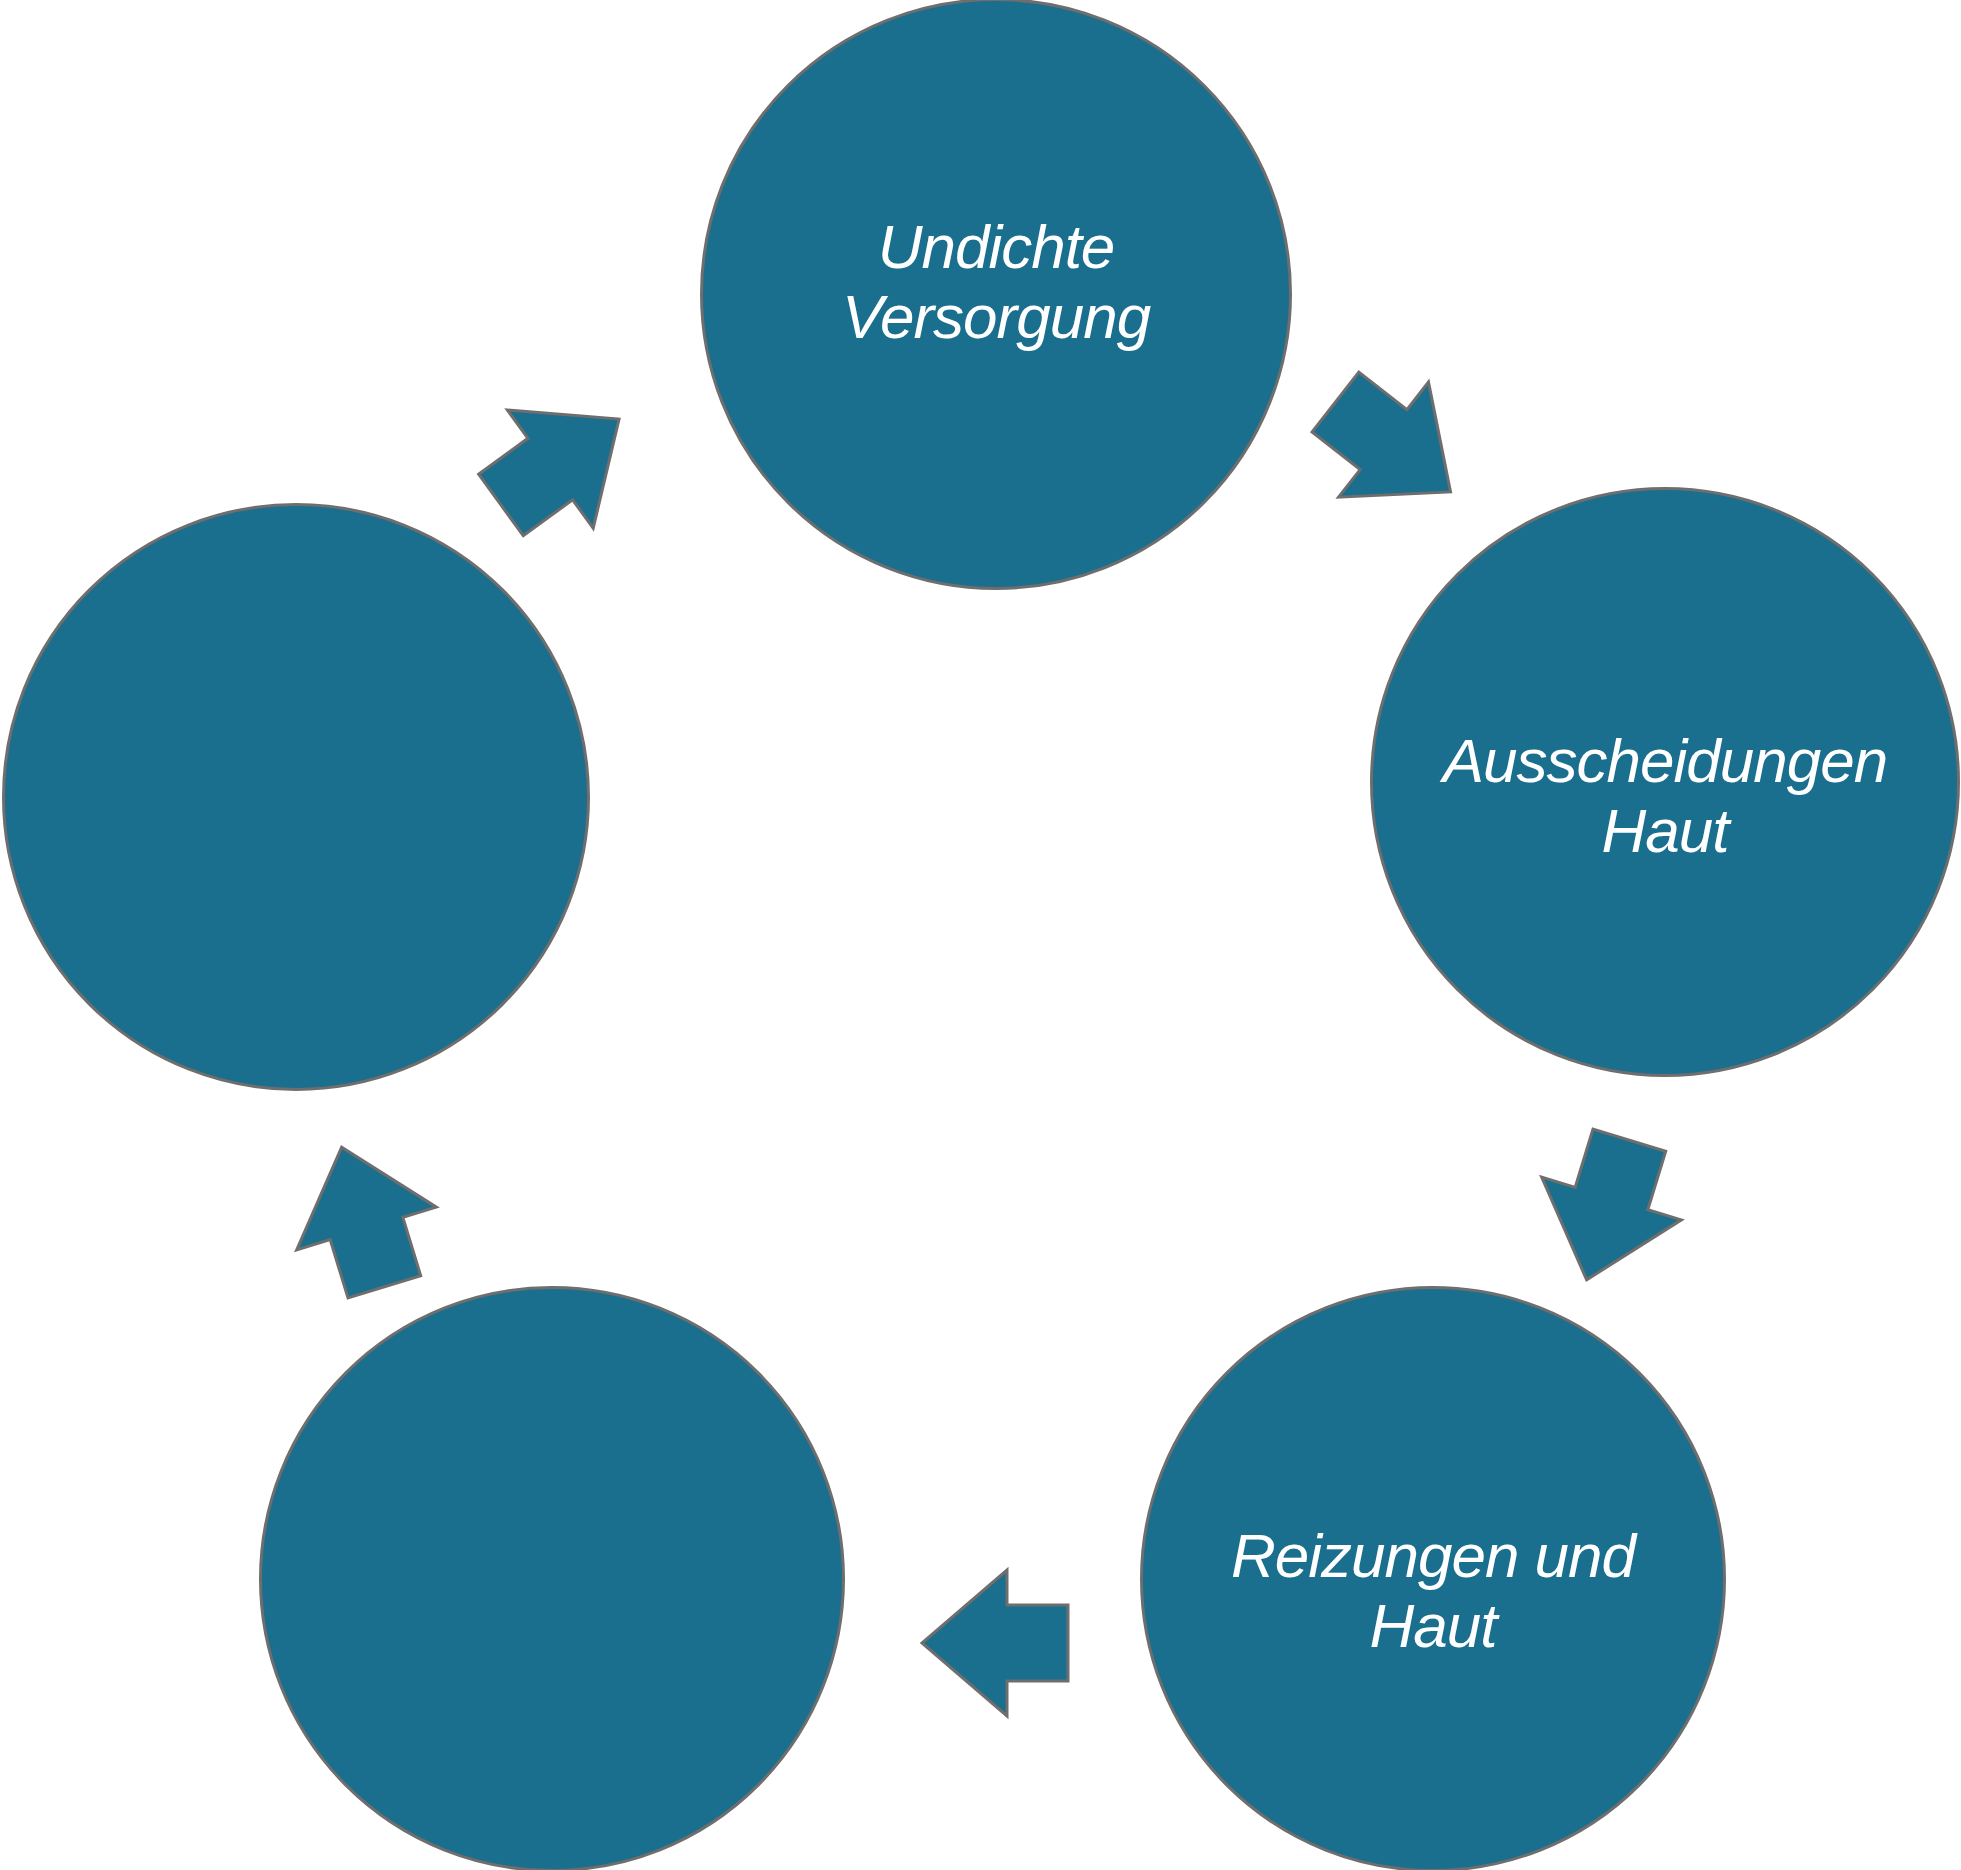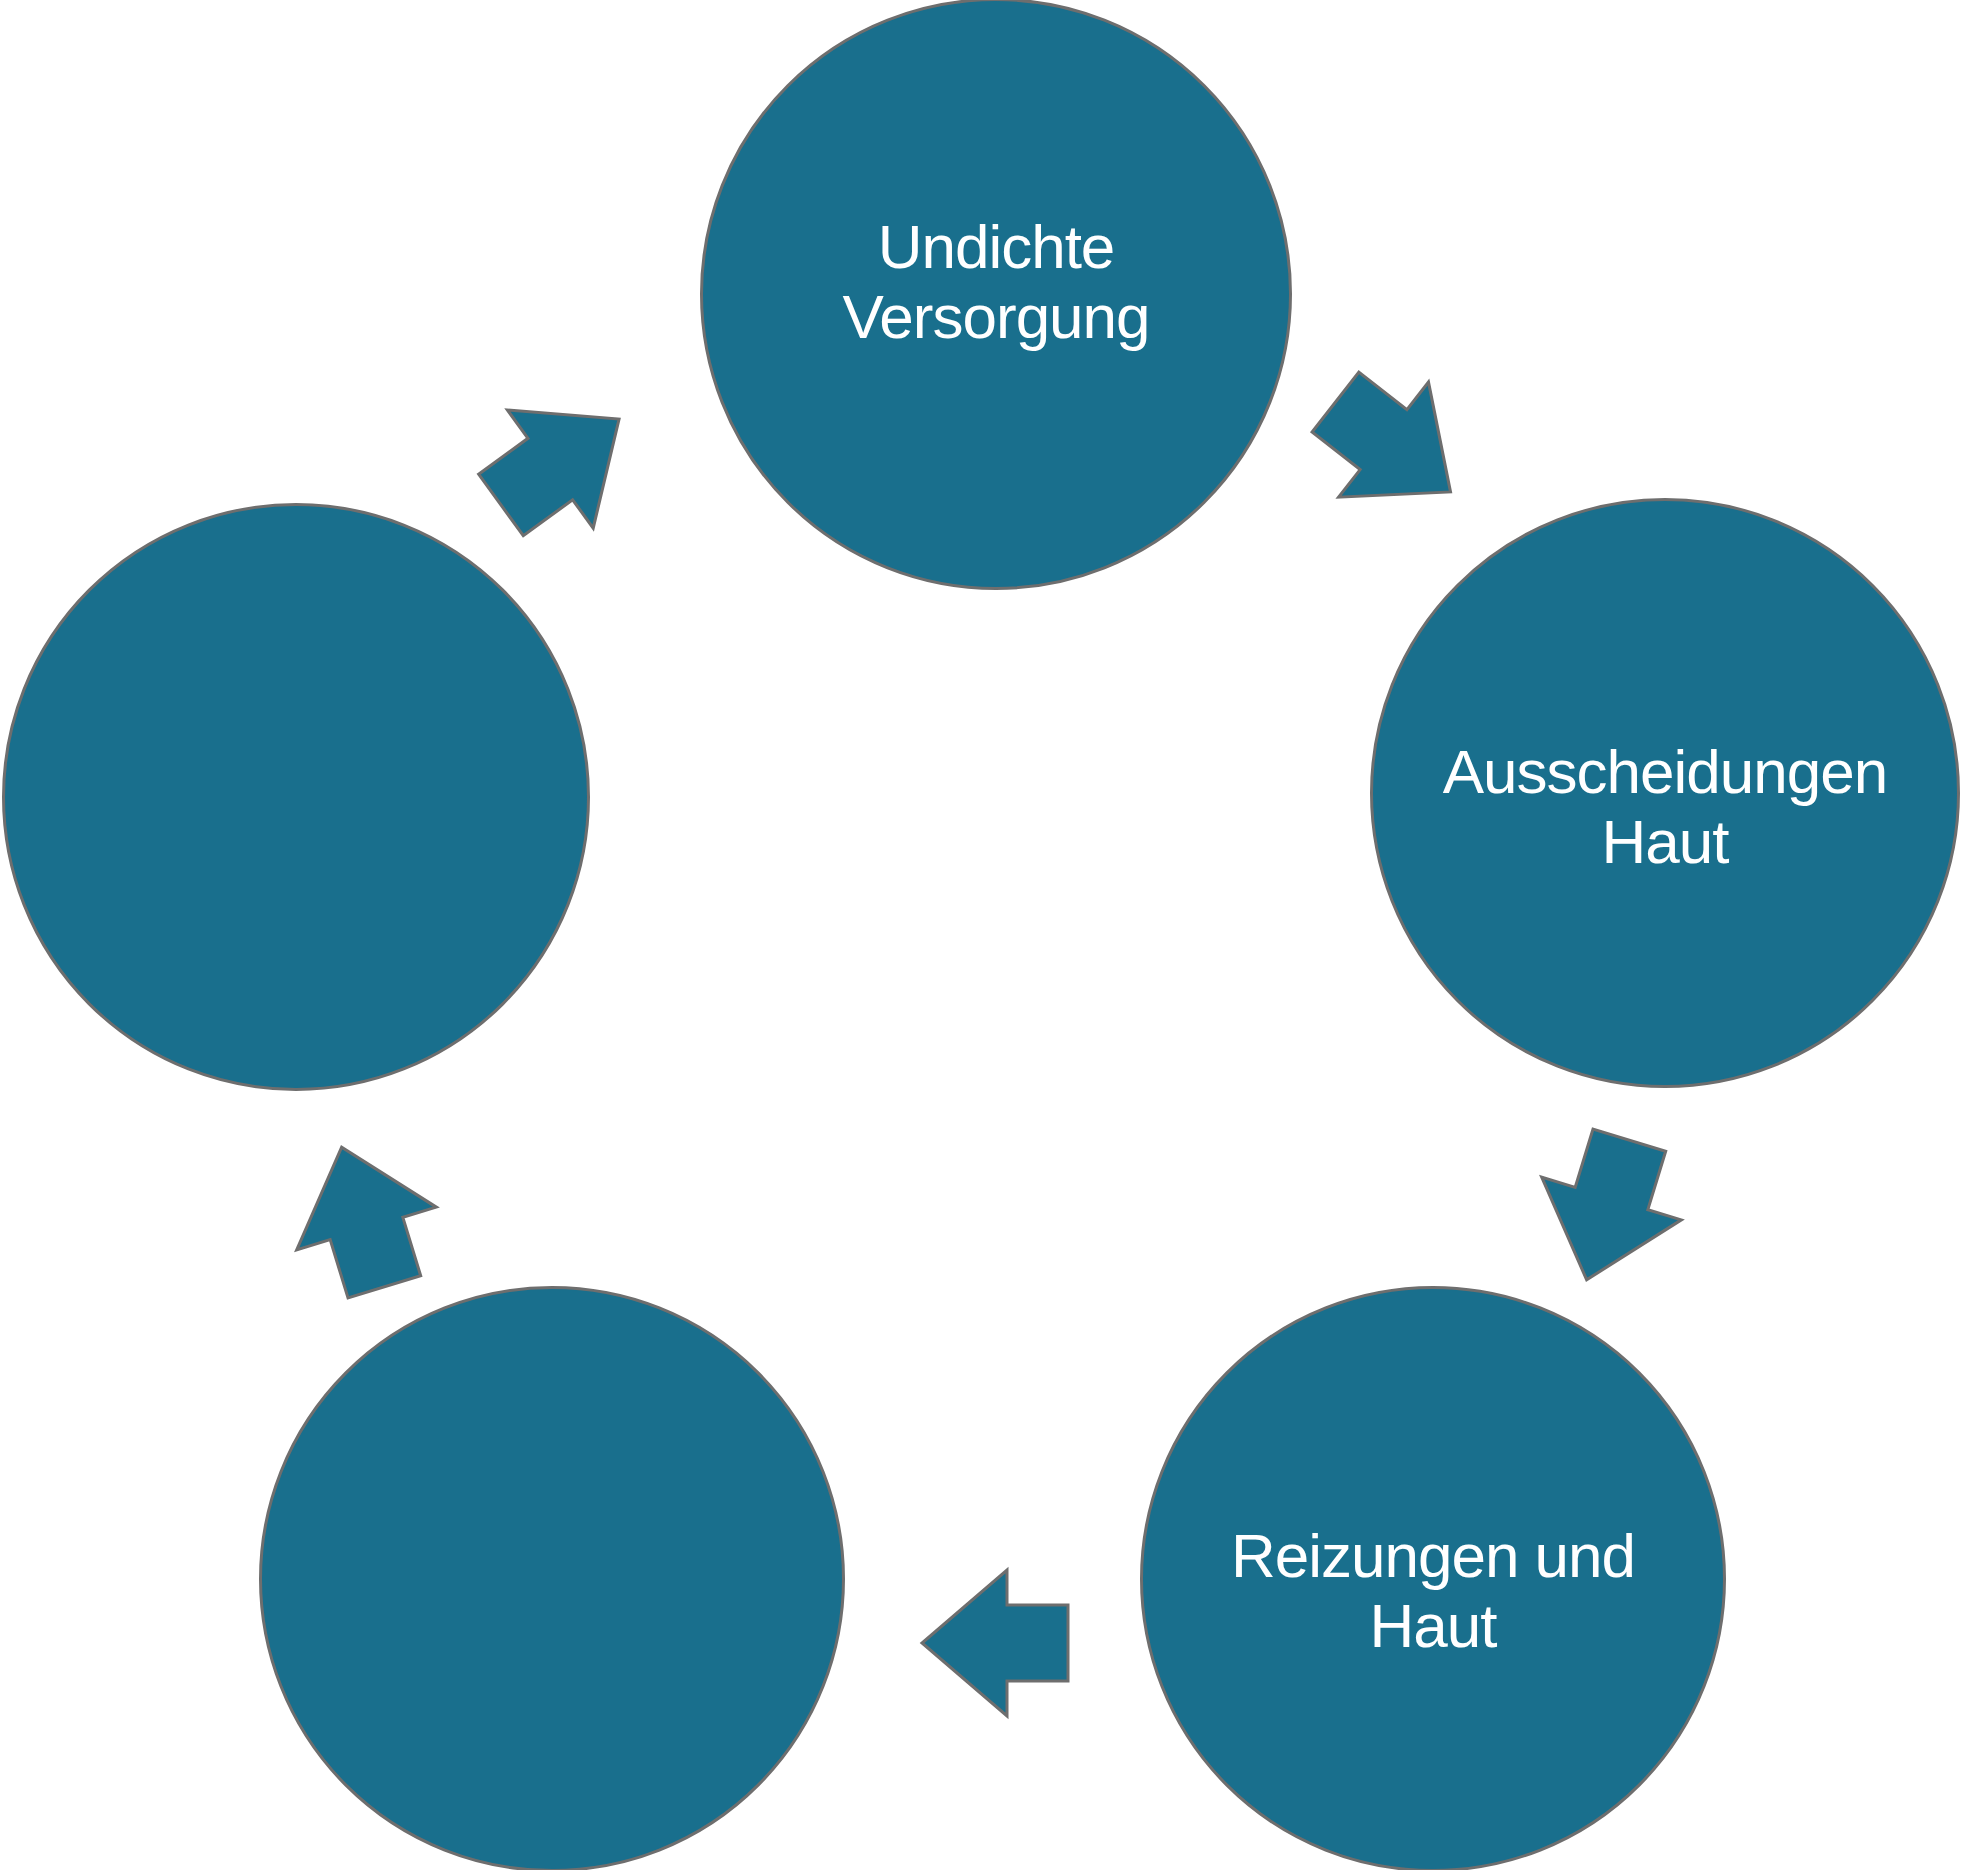--- a/index.html
+++ b/index.html
@@ -20,31 +20,32 @@
     border-radius: 50%;
     background: #196F8D;
     border: 3px solid #6E6E6E;
     box-sizing: border-box;
     display: flex;
     align-items: center;
     justify-content: center;
     text-align: center;
   }
   .node--top          { left: 700px;  top: -2px;    width: 592px; height: 592px; }
-  .node--right        { left: 1370px; top: 498px;   width: 590px; height: 590px; }
+  .node--right        { left: 1370px; top: 487px;   width: 590px; height: 590px; }
   .node--bottom-right { left: 1140px; top: 1286px;  width: 586px; height: 586px; }
   .node--bottom-left  { left: 259px;  top: 1286px;  width: 586px; height: 586px; }
   .node--left         { left: 2px;    top: 503px;   width: 588px; height: 588px; }
 
   .node-label {
     color: #FFFFFF;
     font-size: 62px;
     line-height: 70px;
     font-weight: 300;
     letter-spacing: -1px;
+    font-style: italic;
   }
   .node--top .node-label          { transform: translateY(-12px); }
   .node--right .node-label        { transform: translateY(14px); }
   .node--bottom-right .node-label { transform: translateY(12px); }
 
   .arrow {
     position: absolute;
     width: 150px;
     height: 150px;
   }

